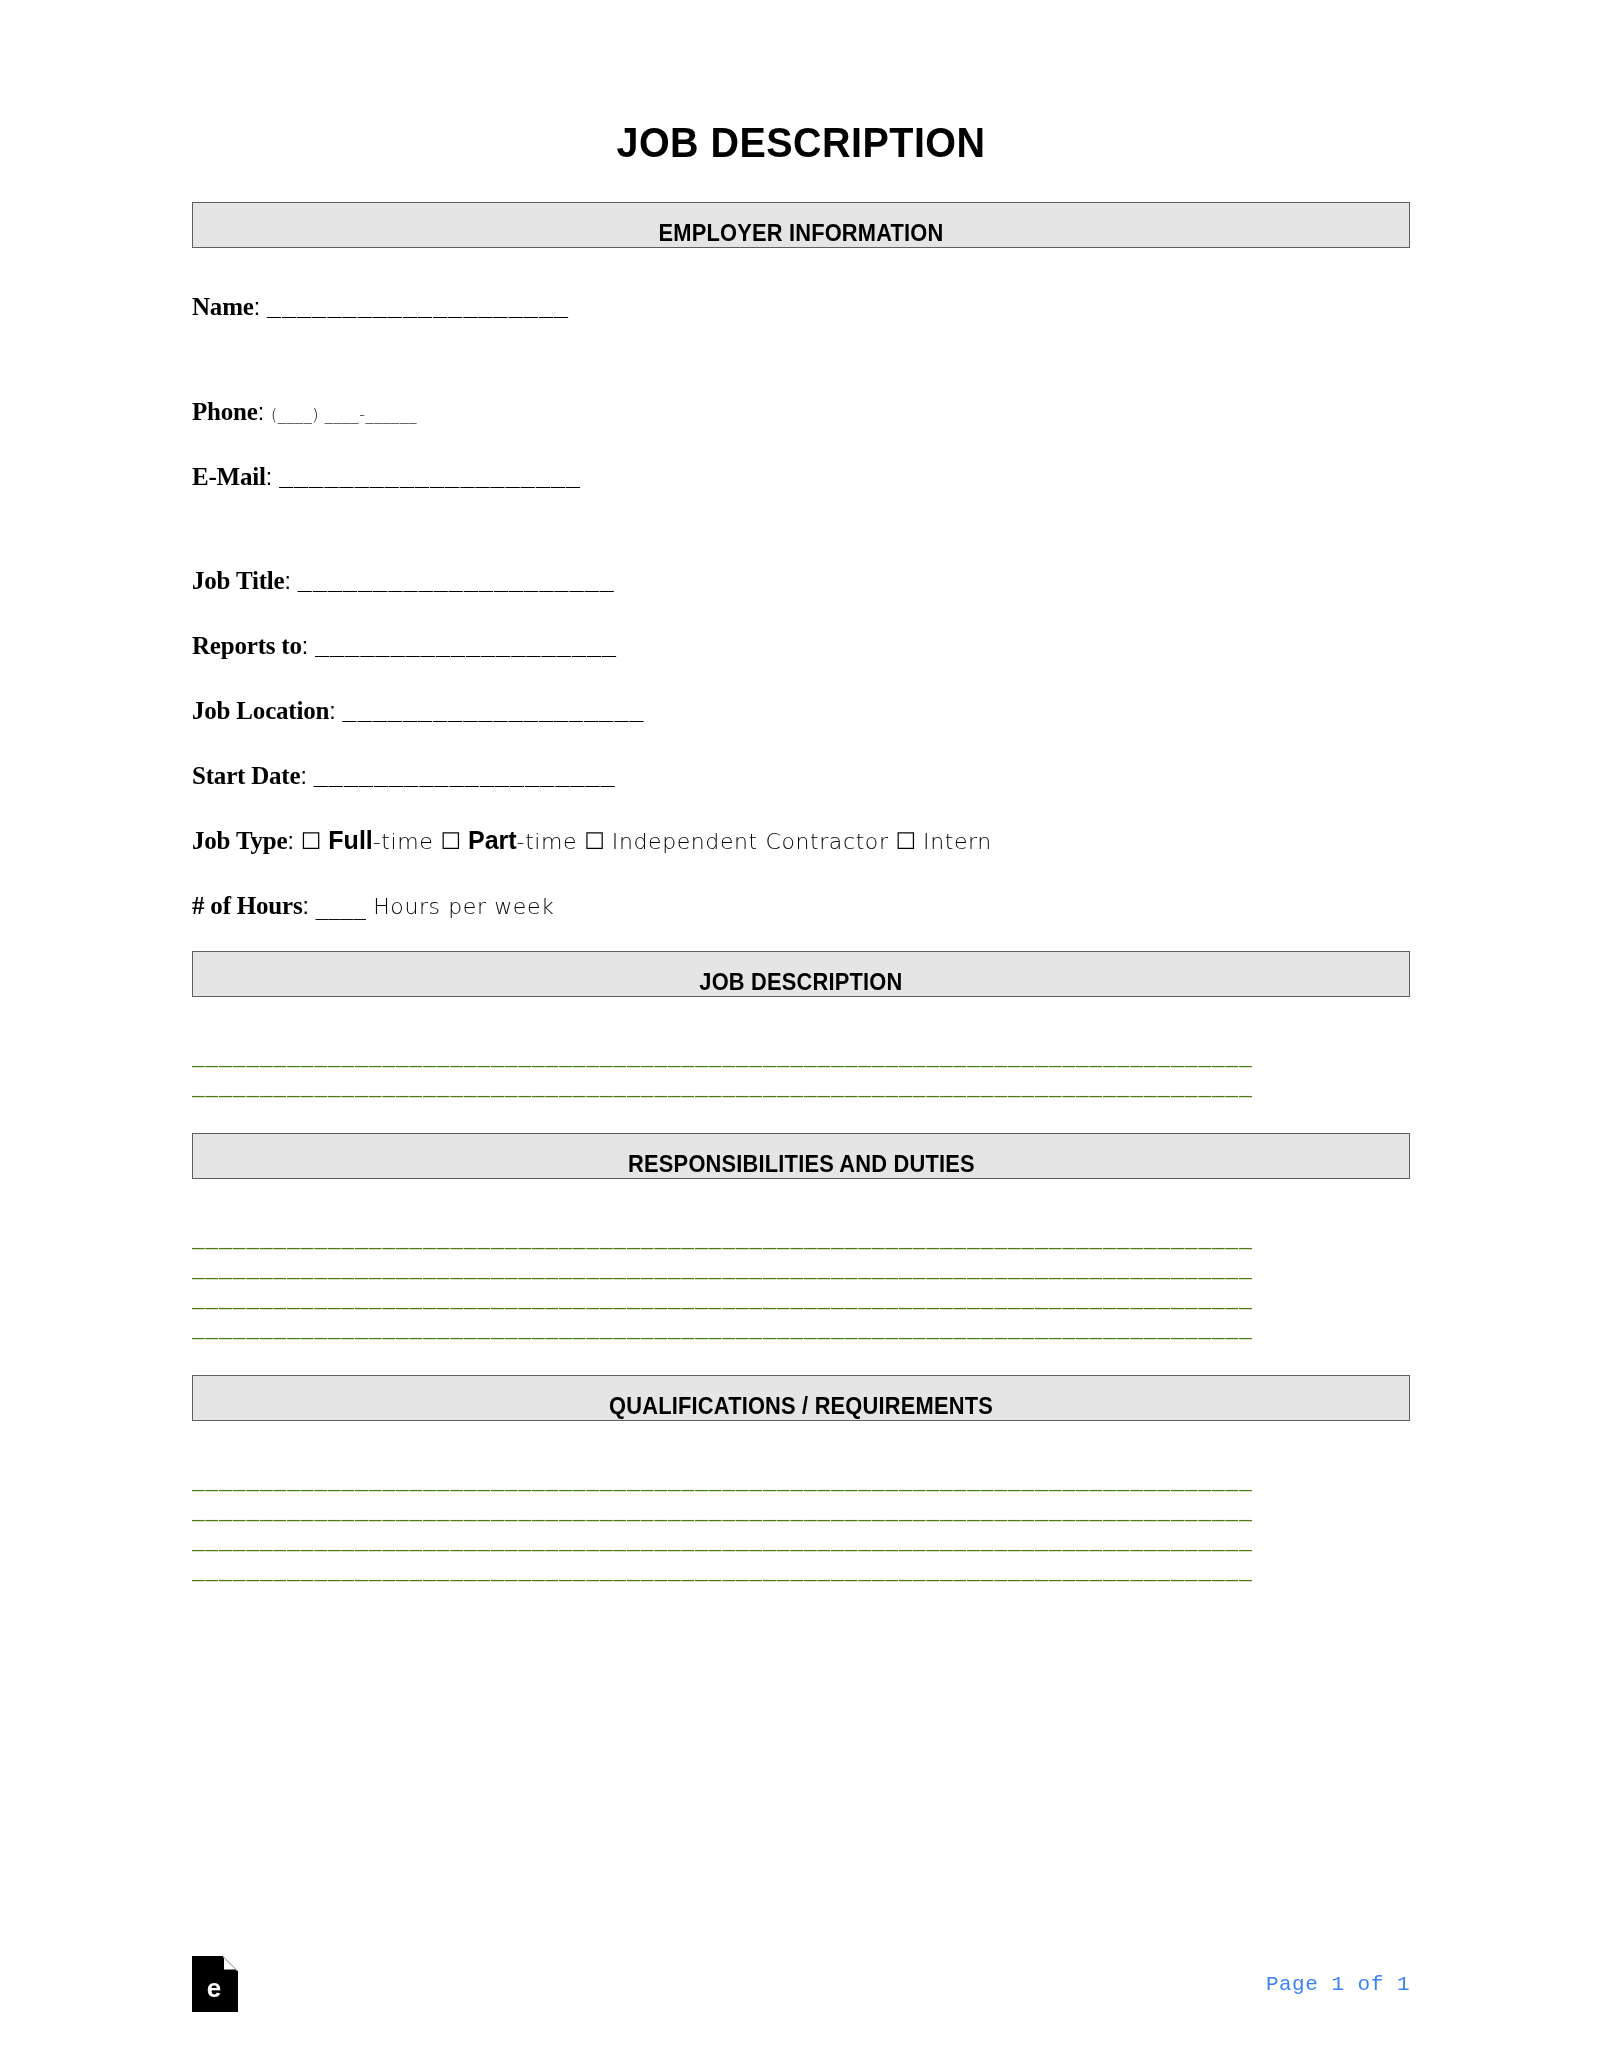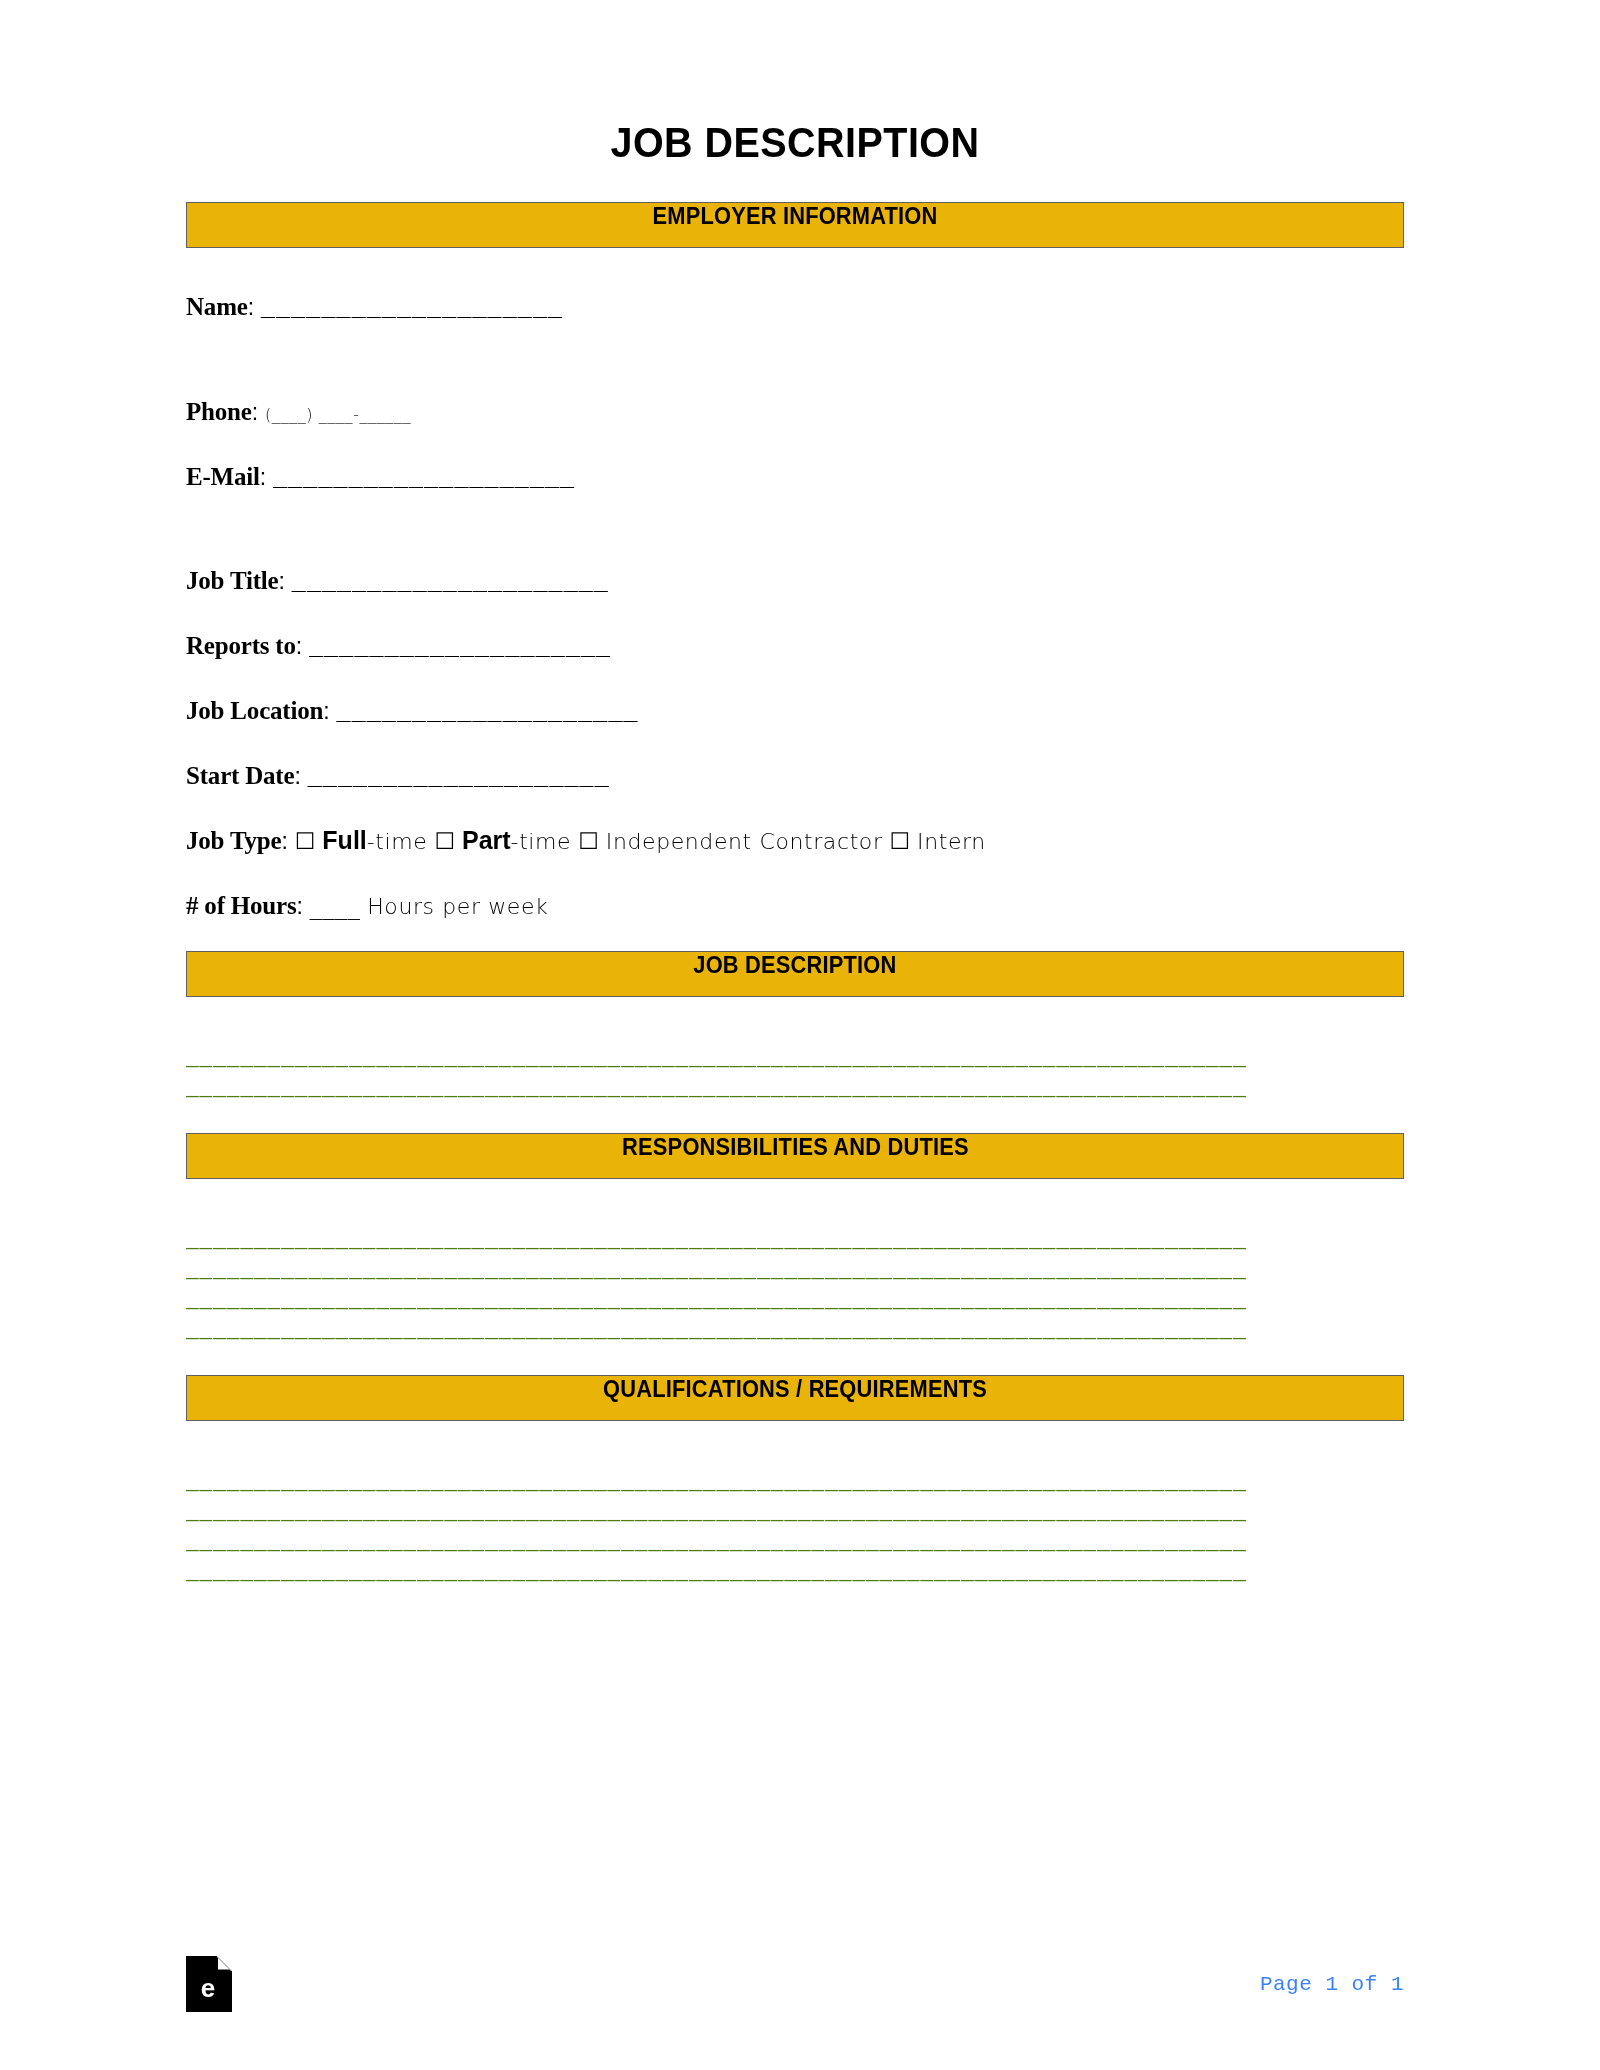--- a/index.html
+++ b/index.html
@@ -11,21 +11,21 @@
     width: 1600px;
     height: 2070px;
     position: relative;
     font-family: "Liberation Sans", sans-serif;
     color: #000000;
     overflow: hidden;
   }
 
   .page {
     position: absolute;
-    left: 0; top: 0;
+    left: 6px; top: 0;
     width: 1381px;
     height: 2070px;
     background: #ffffff;
     border-radius: 6px;
   }
 
   
   .content {
     position: absolute;
     left: 186px;
@@ -43,25 +43,25 @@
     margin: 0;
     padding-top: 122px;
     padding-bottom: 0;
     line-height: 1.0;
     transform: scaleX(0.94);
     transform-origin: center;
   }
 
   
   .section-bar {
-    background: #eab308;
+    background: #e5e5e5;
     border: 1.6px solid #5f5f5f;
     height: 46px;
     display: flex;
-    align-items: flex-start;
+    align-items: flex-end;
     justify-content: center;
     box-sizing: border-box;
     margin: 0;
   }
   .section-bar span {
     font-weight: bold;
     font-size: 23px;
     letter-spacing: 0.2px;
     transform: scaleX(0.95);
     transform-origin: center;

